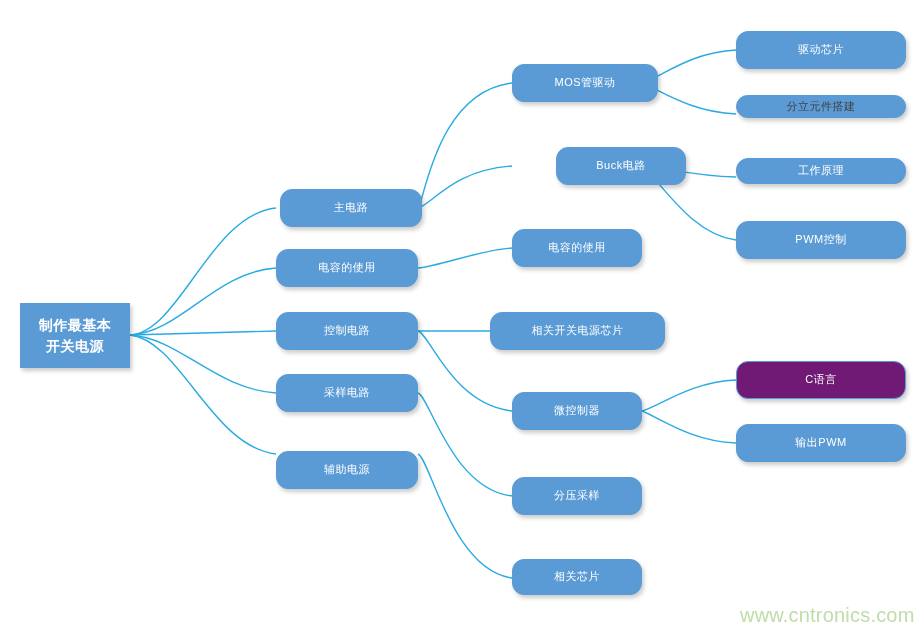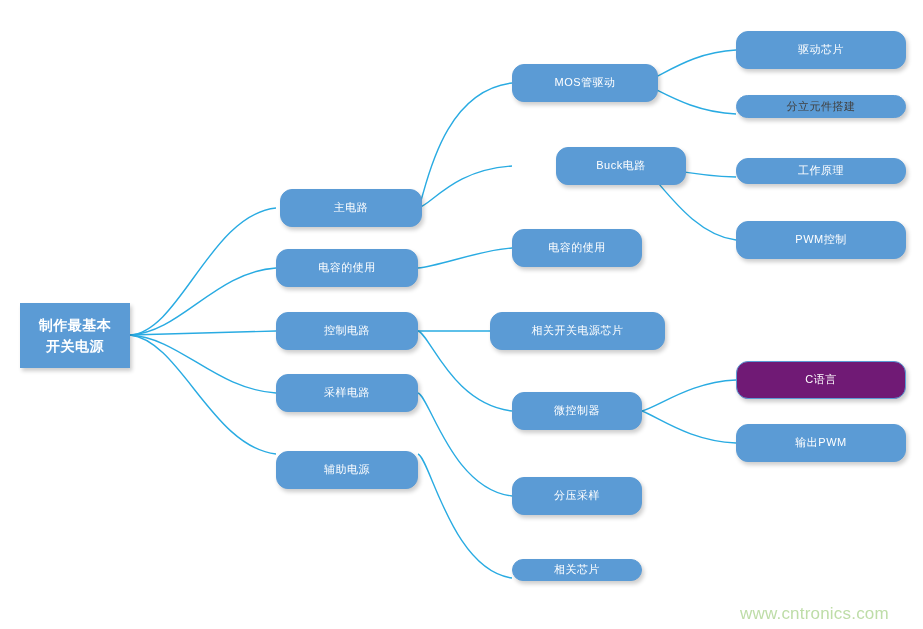--- a/index.html
+++ b/index.html
@@ -43,21 +43,21 @@
   .node.root {
     border-radius: 0;
     font-size: 14px;
     letter-spacing: 0.5px;
     line-height: 1.45;
     white-space: pre-line;
   }
   .watermark {
     position: absolute;
     color: #BEDDA8;
-    font-size: 17px;
+    font-size: 20px;
     letter-spacing: 0.2px;
     white-space: nowrap;
   }
 </style>
 </head>
 <body>
 
 <div id="canvas">
   <svg id="edges" viewBox="0 0 923 629">
       <path d="M130,335 C180,332 210,215 276,208" fill="none" stroke="#29ABE2" stroke-width="1.4"></path>
@@ -86,21 +86,21 @@
       <div class="node" style="left: 276px; top: 249px; width: 142px; height: 38px; background: rgb(91, 155, 213); border-color: rgb(91, 155, 213); color: rgb(255, 255, 255);">电容的使用</div>
       <div class="node" style="left: 276px; top: 312px; width: 142px; height: 38px; background: rgb(91, 155, 213); border-color: rgb(91, 155, 213); color: rgb(255, 255, 255);">控制电路</div>
       <div class="node" style="left: 276px; top: 374px; width: 142px; height: 38px; background: rgb(91, 155, 213); border-color: rgb(91, 155, 213); color: rgb(255, 255, 255);">采样电路</div>
       <div class="node" style="left: 276px; top: 435px; width: 142px; height: 38px; background: rgb(91, 155, 213); border-color: rgb(91, 155, 213); color: rgb(255, 255, 255); margin-top: 16px;">辅助电源</div>
       <div class="node" style="left: 512px; top: 64px; width: 146px; height: 38px; background: rgb(91, 155, 213); border-color: rgb(91, 155, 213); color: rgb(255, 255, 255);">MOS管驱动</div>
       <div class="node" style="left: 512px; top: 147px; width: 130px; height: 38px; background: rgb(91, 155, 213); border-color: rgb(91, 155, 213); color: rgb(255, 255, 255); margin-left: 44px;">Buck电路</div>
       <div class="node" style="left: 512px; top: 229px; width: 130px; height: 38px; background: rgb(91, 155, 213); border-color: rgb(91, 155, 213); color: rgb(255, 255, 255);">电容的使用</div>
       <div class="node" style="left: 490px; top: 312px; width: 175px; height: 38px; background: rgb(91, 155, 213); border-color: rgb(91, 155, 213); color: rgb(255, 255, 255);">相关开关电源芯片</div>
       <div class="node" style="left: 512px; top: 392px; width: 130px; height: 38px; background: rgb(91, 155, 213); border-color: rgb(91, 155, 213); color: rgb(255, 255, 255);">微控制器</div>
       <div class="node" style="left: 512px; top: 477px; width: 130px; height: 38px; background: rgb(91, 155, 213); border-color: rgb(91, 155, 213); color: rgb(255, 255, 255);">分压采样</div>
-      <div class="node" style="left: 512px; top: 559px; width: 130px; height: 22px; background: rgb(91, 155, 213); border-color: rgb(91, 155, 213); color: rgb(255, 255, 255);">相关芯片</div>
+      <div class="node" style="left: 512px; top: 559px; width: 130px; height: 36px; background: rgb(91, 155, 213); border-color: rgb(91, 155, 213); color: rgb(255, 255, 255);">相关芯片</div>
       <div class="node" style="left: 736px; top: 31px; width: 170px; height: 38px; background: rgb(91, 155, 213); border-color: rgb(91, 155, 213); color: rgb(255, 255, 255);">驱动芯片</div>
       <div class="node" style="left: 736px; top: 95px; width: 170px; height: 23px; background: rgb(91, 155, 213); border-color: rgb(91, 155, 213); color: #404040;">分立元件搭建</div>
       <div class="node" style="left: 736px; top: 158px; width: 170px; height: 26px; background: rgb(91, 155, 213); border-color: rgb(91, 155, 213); color: rgb(255, 255, 255);">工作原理</div>
       <div class="node" style="left: 736px; top: 221px; width: 170px; height: 38px; background: rgb(91, 155, 213); border-color: rgb(91, 155, 213); color: rgb(255, 255, 255);">PWM控制</div>
       <div class="node" style="left: 736px; top: 361px; width: 170px; height: 38px; background: #701a75; border-color: rgb(91, 155, 213); color: rgb(255, 255, 255);">C语言</div>
       <div class="node" style="left: 736px; top: 424px; width: 170px; height: 38px; background: rgb(91, 155, 213); border-color: rgb(91, 155, 213); color: rgb(255, 255, 255);">输出PWM</div>
     </div>
   <div class="watermark" style="left: 740px; top: 604px; color: rgb(190, 221, 168);">www.cntronics.com</div>
 </div>
 

